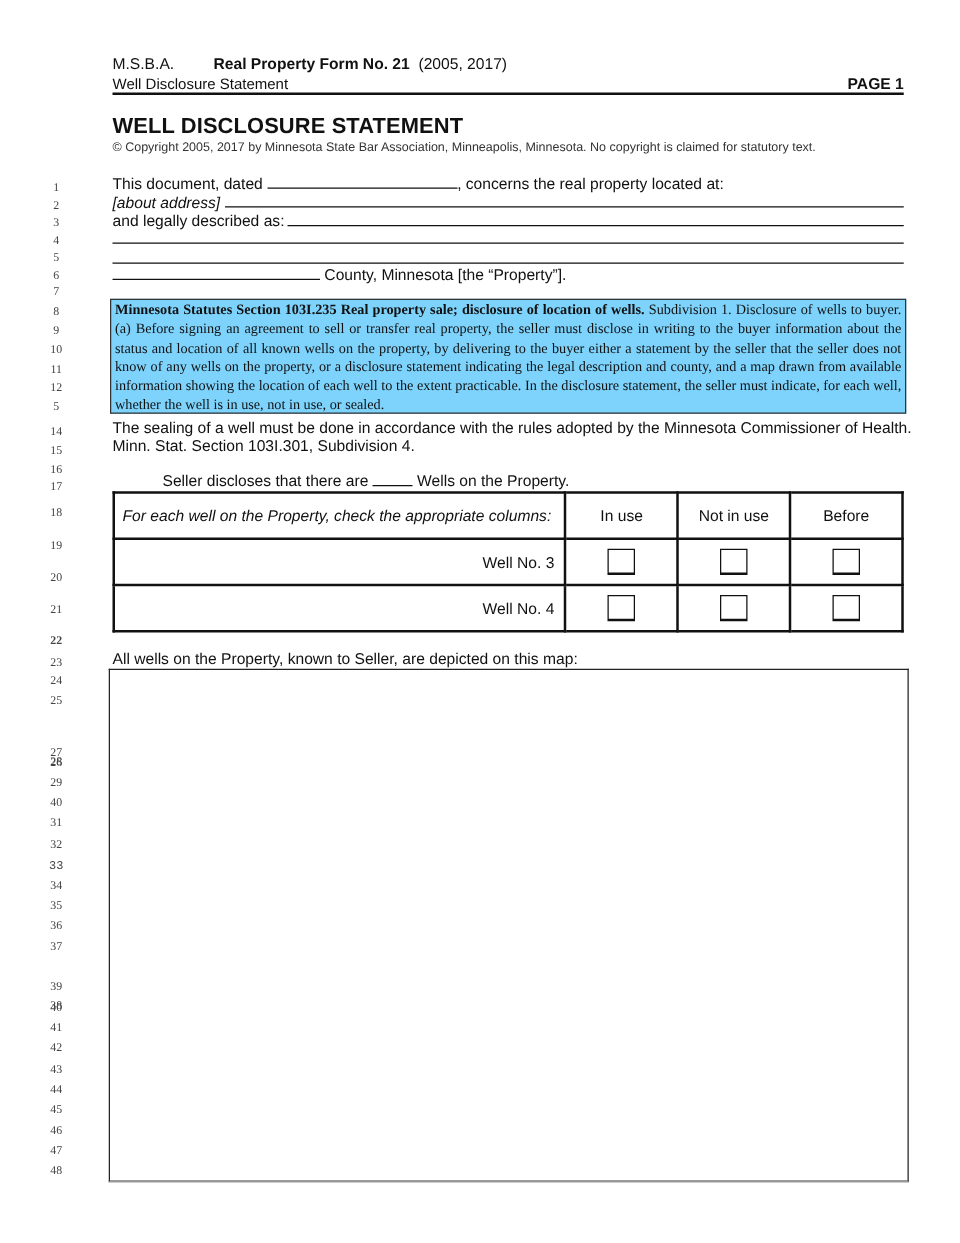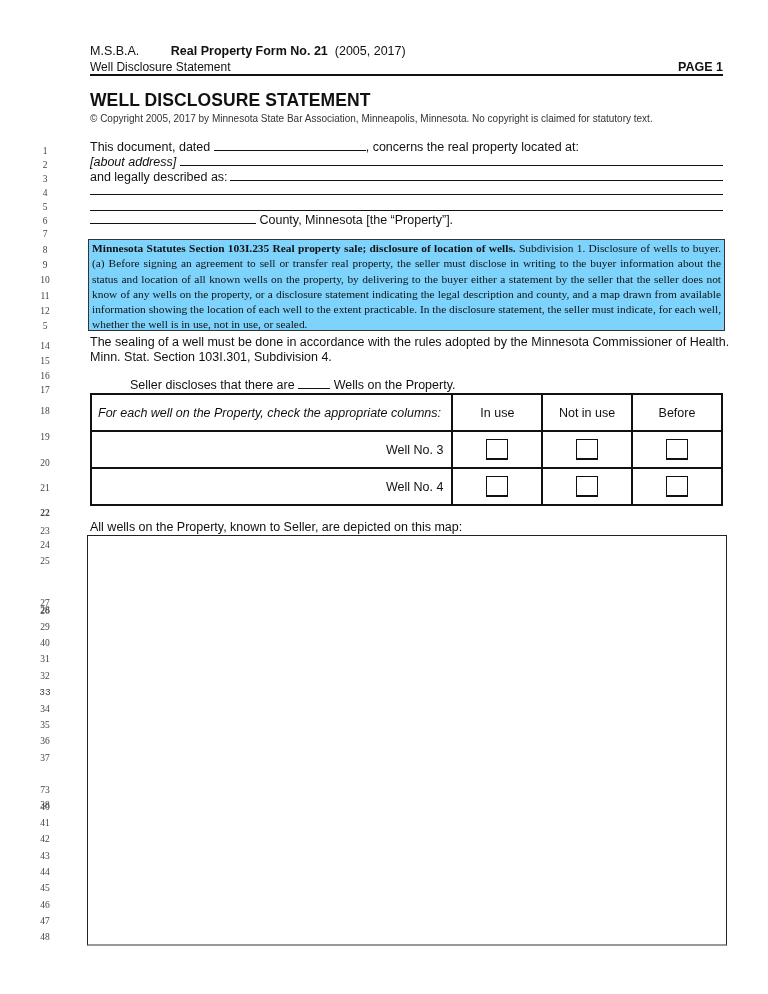--- a/index.html
+++ b/index.html
@@ -76,21 +76,21 @@
     <div class="ln" style="top: 621.75px;">29</div>
     <div class="ln" style="top: 638.1px;">40</div>
     <div class="ln" style="top: 654.45px;">31</div>
     <div class="ln" style="top: 670.8px;">32</div>
     <div class="ln" style="top: 687.15px; font-family: Liberation Mono, monospace;">33</div>
     <div class="ln" style="top: 703.5px;">34</div>
     <div class="ln" style="top: 719.85px;">35</div>
     <div class="ln" style="top: 736.2px;">36</div>
     <div class="ln" style="top: 752.55px;">37</div>
     <div class="ln" style="top: 768.9px; margin-top: 31px;">38</div>
-    <div class="ln" style="top: 785.25px;">73</div>
+    <div class="ln" style="top: 785.25px;">39</div>
     <div class="ln" style="top: 801.6px;">40</div>
     <div class="ln" style="top: 817.95px;">41</div>
     <div class="ln" style="top: 834.3px;">42</div>
     <div class="ln" style="top: 850.65px;">43</div>
     <div class="ln" style="top: 867px;">44</div>
     <div class="ln" style="top: 883.35px;">45</div>
     <div class="ln" style="top: 899.7px;">46</div>
     <div class="ln" style="top: 916.05px;">47</div>
     <div class="ln" style="top: 932.4px;">48</div>
   </div>

